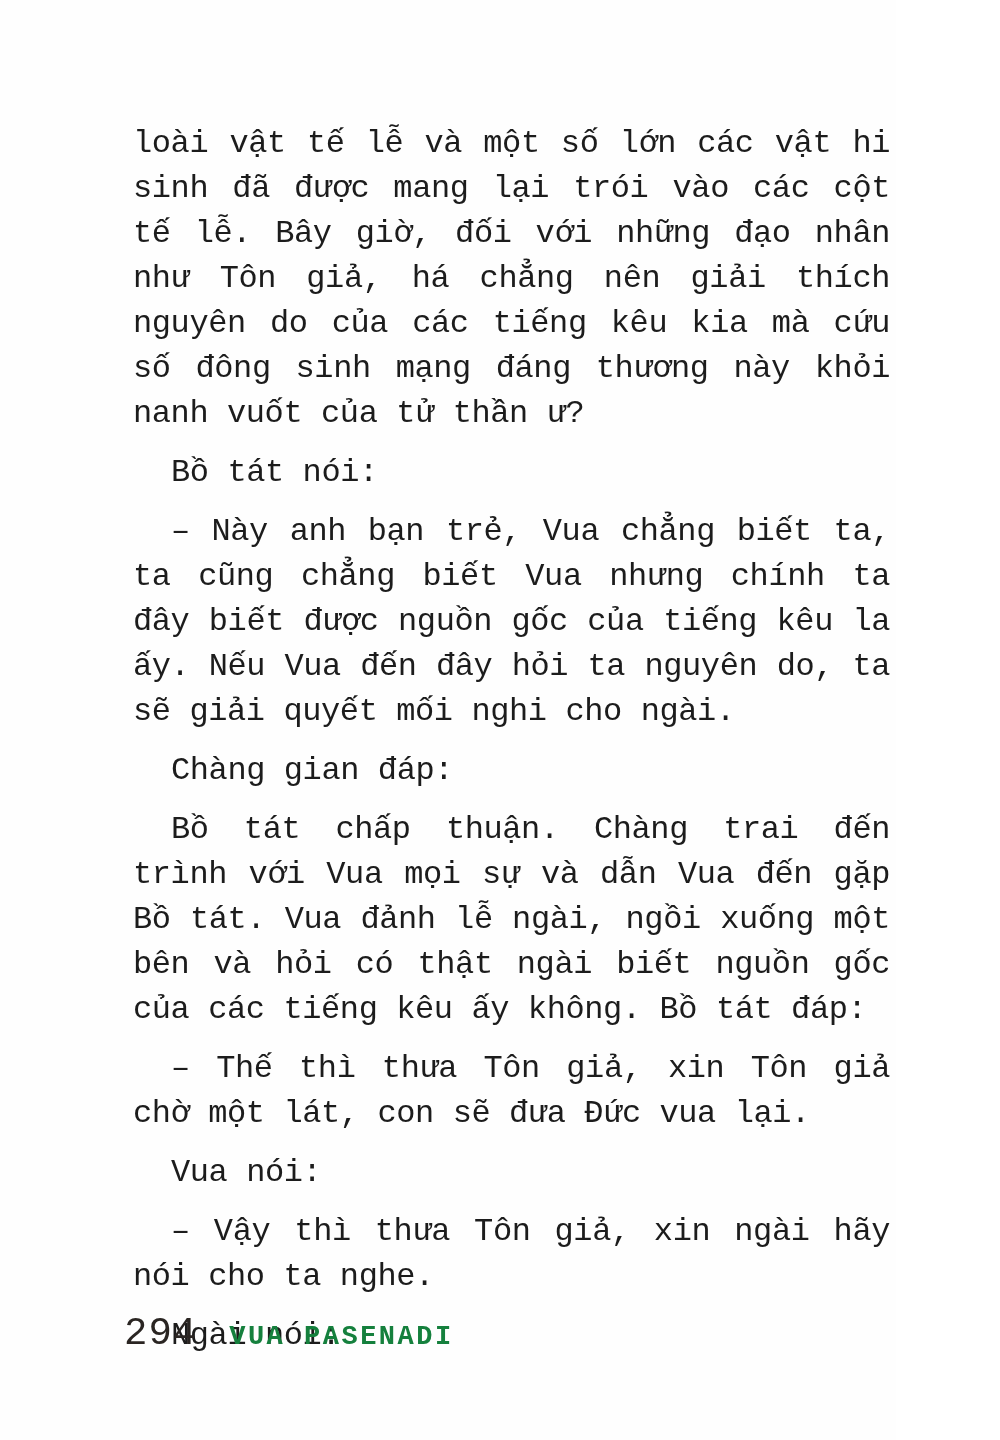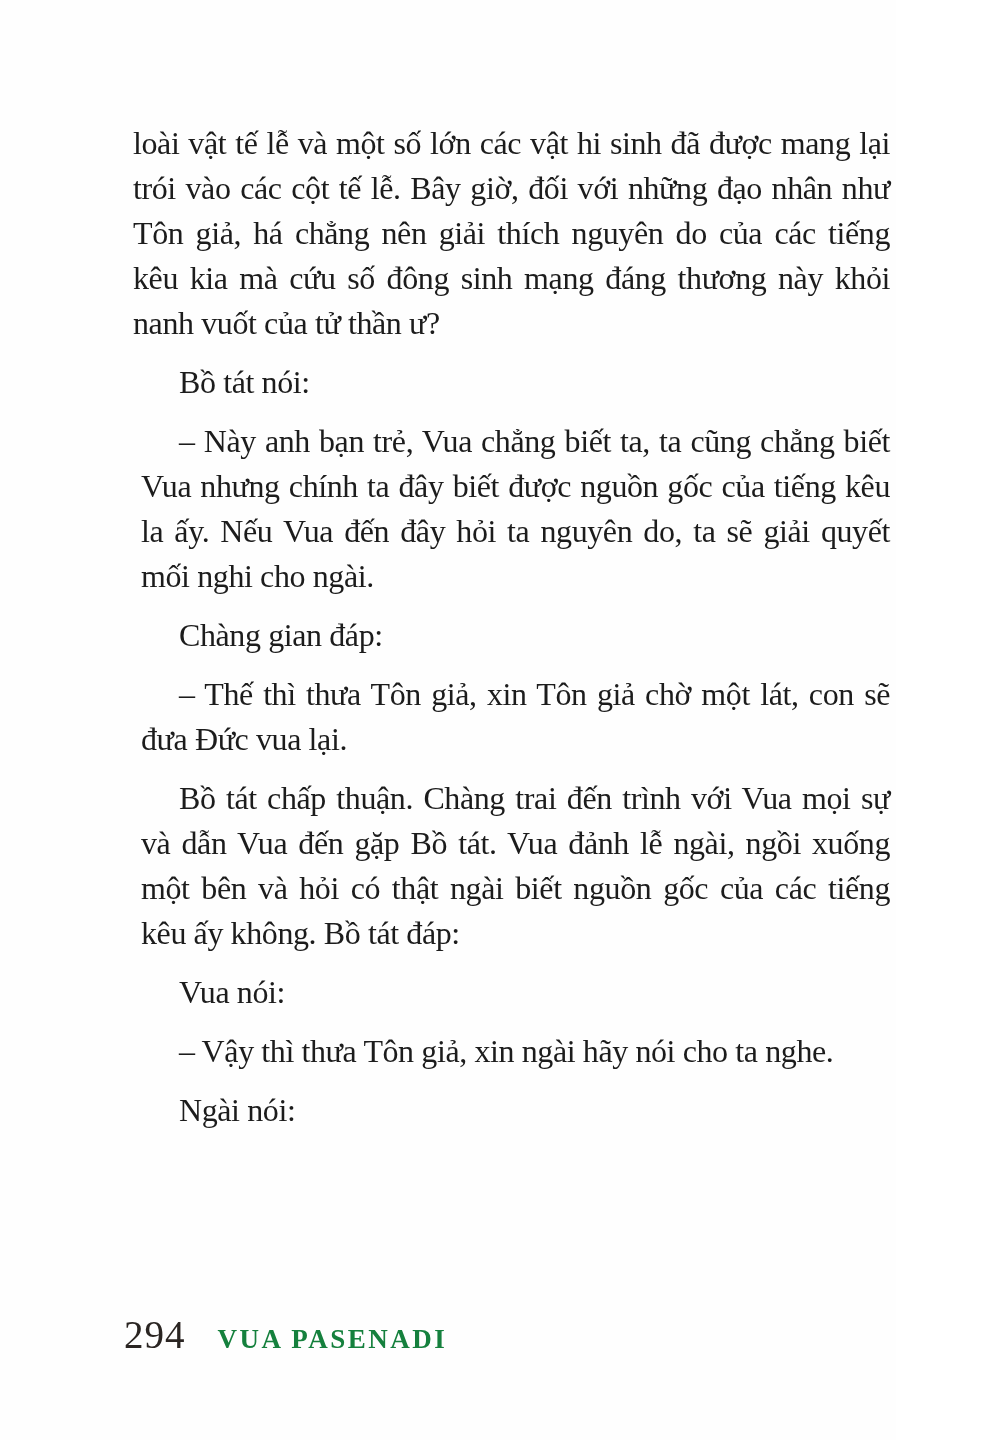--- a/index.html
+++ b/index.html
@@ -6,39 +6,38 @@
     margin: 0;
     padding: 0;
     background: #ffffff;
   }
   .page {
     position: relative;
     width: 896px;
     height: 1440px;
     background: #fefefe;
     overflow: hidden;
-    font-family: Liberation Serif, serif;
+    font-family: Liberation Mono, monospace;
     color: #1c1c1c;
   }
   .content {
     position: absolute;
     left: 133px;
     top: 121px;
     width: 757px;
     text-align: justify;
     font-size: 32px;
     line-height: 45px;
     letter-spacing: -0.4px;
   }
   .para {
     margin: 0 0 14px 0;
   }
   .para.indent {
     text-indent: 38px;
-    margin-left: 8px;
   }
   
   .para.cont {
     text-align-last: justify;
     margin-bottom: 0;
   }
   .footer {
     position: absolute;
     left: 124px;
     top: 1312px;
@@ -61,22 +60,22 @@
 </head>
 <body>
 
 <div class="page">
 
   <div class="content" id="paragraphs">
       <p class="para">loài vật tế lễ và một số lớn các vật hi sinh đã được mang lại trói vào các cột tế lễ. Bây giờ, đối với những đạo nhân như Tôn giả, há chẳng nên giải thích nguyên do của các tiếng kêu kia mà cứu số đông sinh mạng đáng thương này khỏi nanh vuốt của tử thần ư?</p>
       <p class="para indent">Bồ tát nói:</p>
       <p class="para indent">– Này anh bạn trẻ, Vua chẳng biết ta, ta cũng chẳng biết Vua nhưng chính ta đây biết được nguồn gốc của tiếng kêu la ấy. Nếu Vua đến đây hỏi ta nguyên do, ta sẽ giải quyết mối nghi cho ngài.</p>
       <p class="para indent">Chàng gian đáp:</p>
+      <p class="para indent">Bồ tát chấp thuận. Chàng trai đến trình với Vua mọi sự và dẫn Vua đến gặp Bồ tát. Vua đảnh lễ ngài, ngồi xuống một bên và hỏi có thật ngài biết nguồn gốc của các tiếng kêu ấy không. Bồ tát đáp:</p>
       <p class="para indent">– Thế thì thưa Tôn giả, xin Tôn giả chờ một lát, con sẽ đưa Đức vua lại.</p>
-      <p class="para indent">Bồ tát chấp thuận. Chàng trai đến trình với Vua mọi sự và dẫn Vua đến gặp Bồ tát. Vua đảnh lễ ngài, ngồi xuống một bên và hỏi có thật ngài biết nguồn gốc của các tiếng kêu ấy không. Bồ tát đáp:</p>
       <p class="para indent">Vua nói:</p>
       <p class="para indent">– Vậy thì thưa Tôn giả, xin ngài hãy nói cho ta nghe.</p>
       <p class="para indent">Ngài nói:</p>
     </div>
 
   <div class="footer">
     <span class="pagenum">294</span>
     <span class="running-title">VUA PASENADI</span>
   </div>
 

